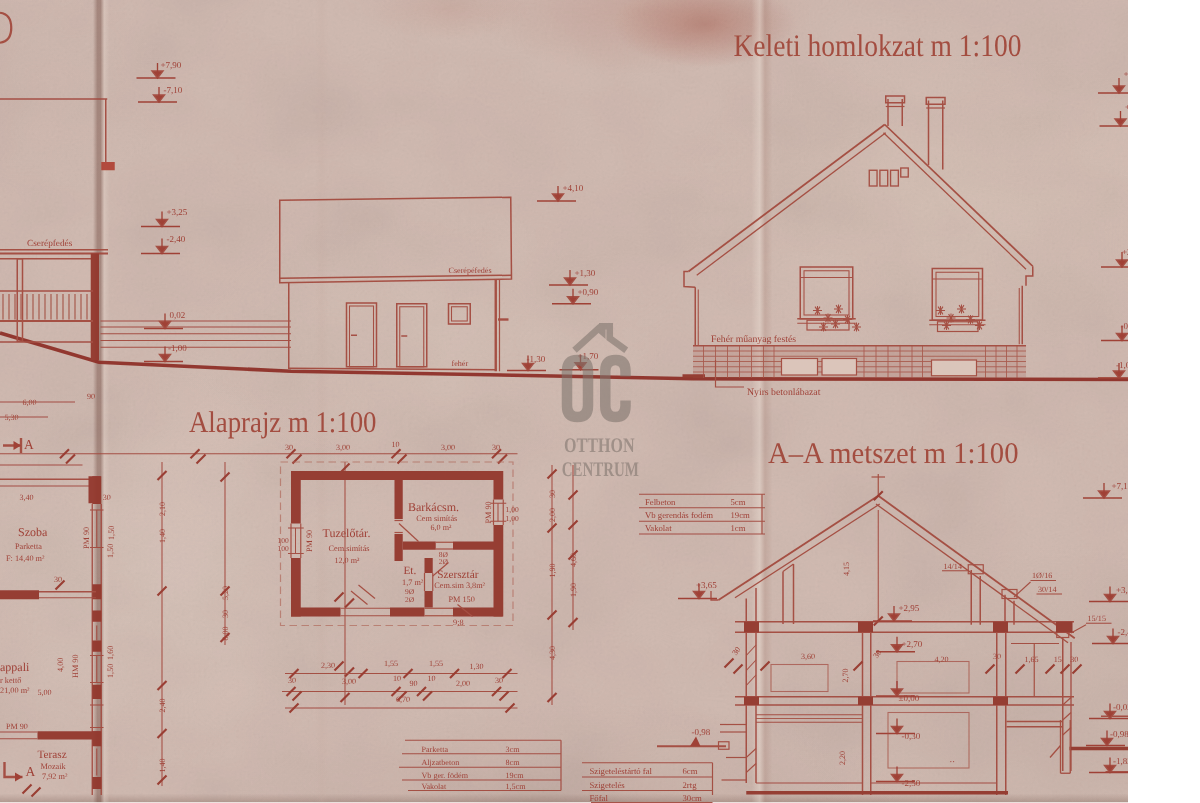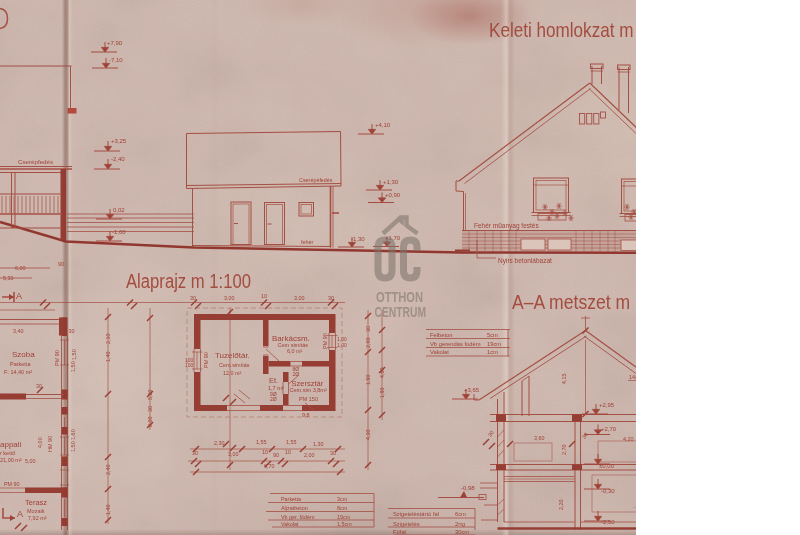--- a/index.html
+++ b/index.html
@@ -1,17 +1,17 @@
 <!DOCTYPE html>
 <html><head>
 <meta charset="utf-8">
 <style>
 html,body{margin:0;padding:0}
-#page{position:relative;width:636px;height:535px;overflow:hidden;
- background:#d9c2b9;font-family:Liberation Sans, sans-serif}
+#page{position:relative;width:752px;height:535px;overflow:hidden;
+ background:#d9c2b9;font-family:Liberation Serif, serif}
 .bg{position:absolute;left:0;top:0;width:800px;height:535px}
 </style>
 </head>
 <body>
 <div id="page">
 
 <div class="bg" style="background:
  radial-gradient(ellipse 85px 40px at 470px 16px, rgba(176,108,95,0.55), rgba(176,108,95,0) 72%),
  radial-gradient(ellipse 150px 55px at 430px 8px, rgba(190,140,126,0.35), rgba(190,140,126,0) 75%),
  radial-gradient(ellipse 70px 28px at 300px 6px, rgba(196,152,138,0.30), rgba(196,152,138,0) 75%),

